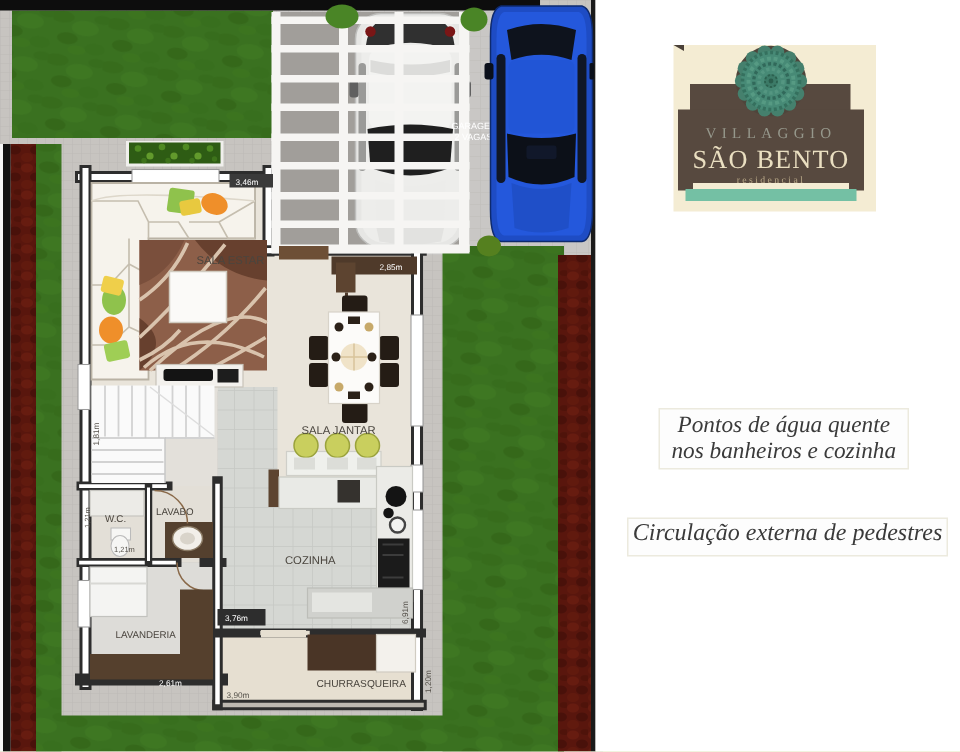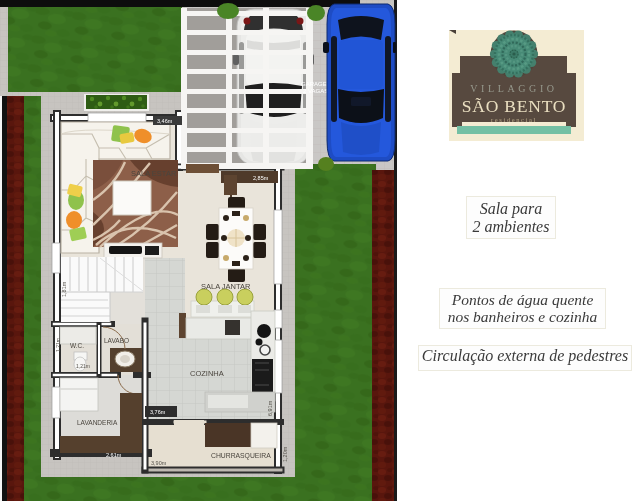--- a/index.html
+++ b/index.html
@@ -406,20 +406,19 @@
       <circle cx="112" cy="54" r="1.6" fill="#2a5d4c"></circle>
     </g>
 
     <text x="112" y="92" text-anchor="middle" font-family="Liberation Serif,serif" font-size="10" letter-spacing="3.6" fill="#96988c">VILLAGGIO</text>
 
     <text x="112" y="112" text-anchor="middle" font-family="Liberation Serif,serif" font-size="17.5" letter-spacing="0.8" fill="#eadfc1">SÃO BENTO</text>
 
     <text x="112" y="122" text-anchor="middle" font-family="Liberation Serif,serif" font-size="6.5" letter-spacing="1.6" fill="#b9a888">residencial</text>
   </svg>
 
-  <div class="fbox" style="left:64px;top:196px;width:88px;height:38px;font-size:16px;padding-top:3px;">Sala para<br>2 ambientes</div>
-
-  <div class="fbox" style="left:37px;top:272px;width:165px;height:37px;font-size:15.5px;padding-top:2px;margin-top:16px;">Pontos de água quente<br>nos banheiros e cozinha</div>
+
+  <div class="fbox" style="left:37px;top:272px;width:165px;height:37px;font-size:15.5px;padding-top:2px;">Pontos de água quente<br>nos banheiros e cozinha</div>
 
   <div class="fbox" style="left:16px;top:345px;width:212px;height:23px;font-size:16px;padding-top:1px;white-space:nowrap;">Circulação externa de pedestres</div>
 
 </div>
 </div>
 
 </body></html>

